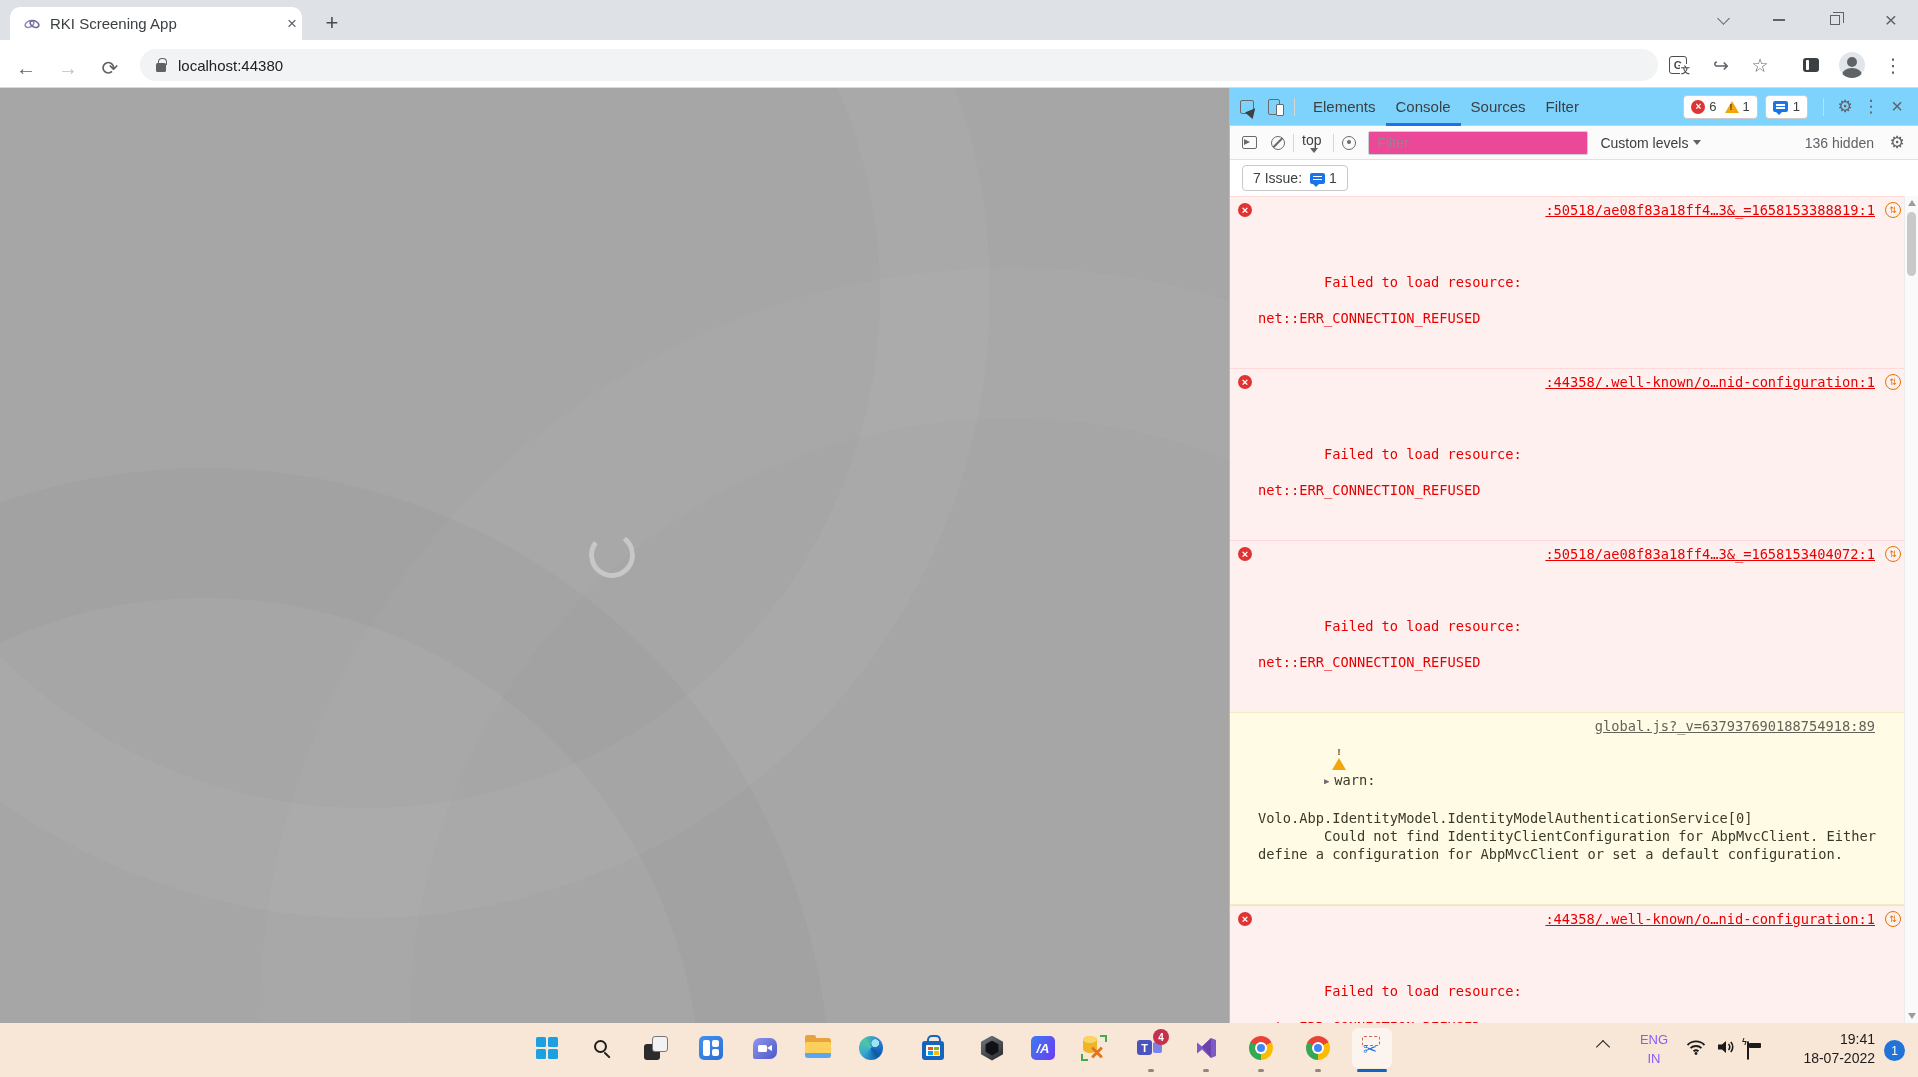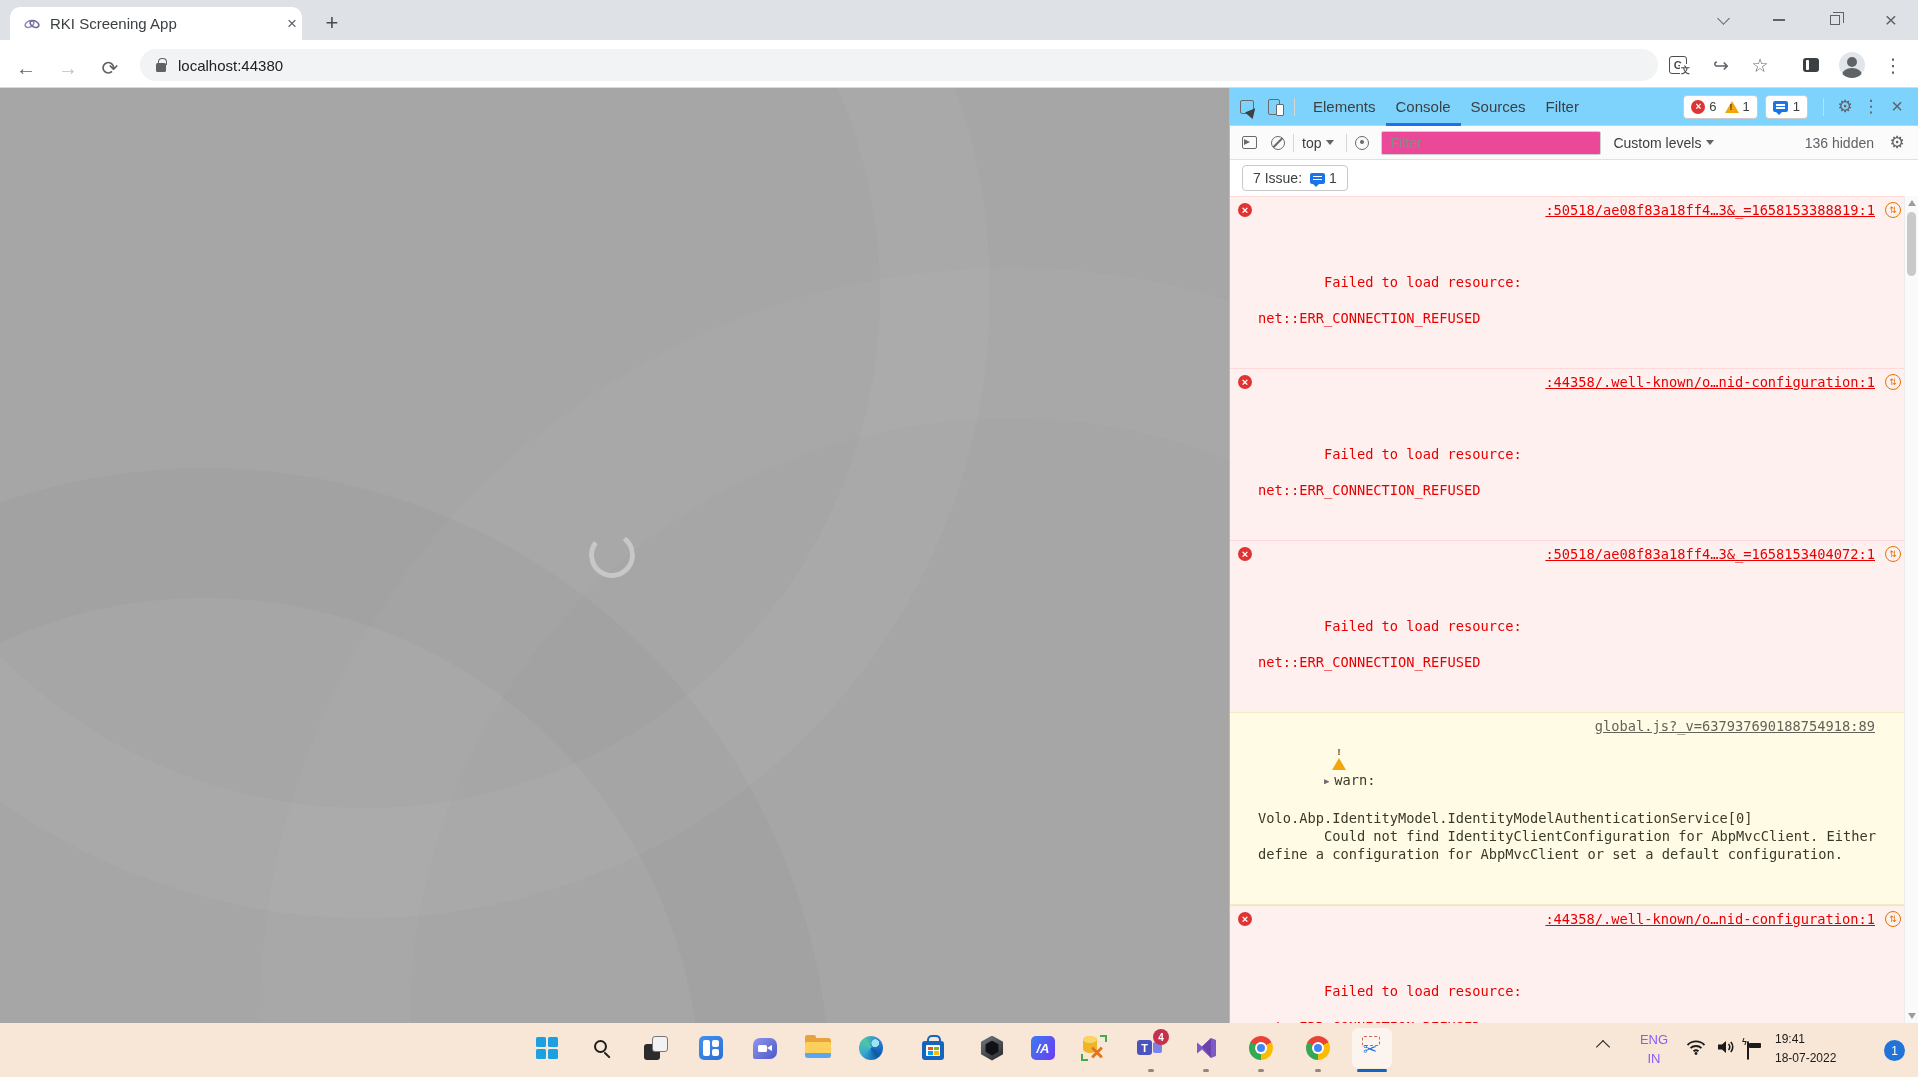--- a/index.html
+++ b/index.html
@@ -97,21 +97,21 @@
   .xclose::before{content:"×";font-size:20px;color:#5f6368;}
   .dt-iconbtn{width:26px;height:26px;display:flex;align-items:center;justify-content:center;}
 
   .panel-ic{width:15px;height:13px;border:1.6px solid #6a6a6a;border-radius:2px;position:relative;}
   .panel-ic::before{content:"";position:absolute;left:1px;top:2px;border-top:3.5px solid transparent;border-bottom:3.5px solid transparent;border-left:6px solid #6a6a6a;}
   .clear-ic{width:14px;height:14px;border:1.7px solid #6a6a6a;border-radius:50%;position:relative;}
   .clear-ic::before{content:"";position:absolute;left:5.2px;top:-1px;width:1.7px;height:13px;background:#6a6a6a;transform:rotate(45deg);}
   .caret{width:0;height:0;border-left:4px solid transparent;border-right:4px solid transparent;border-top:5px solid #5f6368;margin-left:5px;}
   .eye-ic{width:14px;height:14px;border:1.7px solid #6a6a6a;border-radius:50%;position:relative;}
   .eye-ic::before{content:"";position:absolute;left:3.2px;top:3.2px;width:4.5px;height:4.5px;border-radius:50%;background:#6a6a6a;}
-  .ctx{display:flex;align-items:center;margin-right:4px;color:#3c4043;}
+  .ctx{display:flex;align-items:center;margin-right:4px;color:#3c4043;flex-direction:column;}
   .filter-in{width:220px;height:24px;border:1px solid #cfcfcf;border-radius:2px;font-size:14px;padding:0 8px;color:#202124;
              font-family:"Liberation Sans",sans-serif;margin-right:12px;background:#ec4899;}
   .filter-in::placeholder{color:#8a8a8a;}
   .levels{display:flex;align-items:center;color:#3c4043;}
   .hidden-lbl{color:#5f6368;margin-left:auto;margin-right:10px;}
 
   .issue-strip{position:absolute;left:0;top:72px;width:100%;height:36px;background:#fff;}
   .issue-pill{position:absolute;left:12px;top:5px;height:26px;border:1px solid #c9c9c9;border-radius:4px;background:#fff;
               display:flex;align-items:center;padding:0 10px;font-size:14px;color:#3c4043;}
   .issue-pill .issues-ic{margin:0 4px 0 8px;}
@@ -193,21 +193,21 @@
   .teams .badge{position:absolute;right:-4px;top:-6px;width:16px;height:16px;border-radius:50%;background:#c4314b;
                 color:#fff;font-size:10px;display:flex;align-items:center;justify-content:center;font-weight:700;}
   .snip-sc{position:relative;width:24px;height:24px;}
   .snip-sc .dash{position:absolute;left:2px;top:0;width:18px;height:10px;border:1.6px dashed #d8604a;border-radius:2px;}
   .snip-sc .sc{position:absolute;left:3px;top:3px;color:#1b6fd8;font-size:17px;}
   .snip-sc .sc::before{content:"✂";}
 
   .tray-chev{position:absolute;left:1598px;top:1042px;width:10px;height:10px;border-left:1.8px solid #1f1f1f;border-top:1.8px solid #1f1f1f;transform:rotate(45deg);}
   .tray-lang{position:absolute;left:1632px;top:1030px;width:44px;text-align:center;font-size:13px;color:#8b5cf6;line-height:19px;}
   .tray-ic{position:absolute;top:1038px;}
-  .tray-clock{position:absolute;left:1775px;top:1030px;width:100px;text-align:left;font-size:12px;color:#1b1b1b;line-height:19px;}
+  .tray-clock{position:absolute;left:1775px;top:1030px;width:100px;text-align:right;font-size:14px;color:#1b1b1b;line-height:19px;}
   .tray-badge{position:absolute;left:1884px;top:1040px;width:21px;height:21px;border-radius:50%;background:#2173d8;
               color:#fff;font-size:12px;display:flex;align-items:center;justify-content:center;}
   .battery{position:relative;width:20px;height:10px;border:1.6px solid #1b1b1b;border-radius:2.5px;}
   .battery::before{content:"";position:absolute;right:-4px;top:2px;width:2px;height:4px;background:#1b1b1b;border-radius:0 1px 1px 0;}
   .battery::after{content:"";position:absolute;left:1px;top:1px;width:12px;height:5px;background:#1b1b1b;border-radius:1px;}
   .battery .bolt{position:absolute;left:-6px;top:-5px;font-size:9px;color:#1b1b1b;}
   .battery .bolt::before{content:"ϟ";font-weight:700;}
 </style>
 </head>
 <body>

